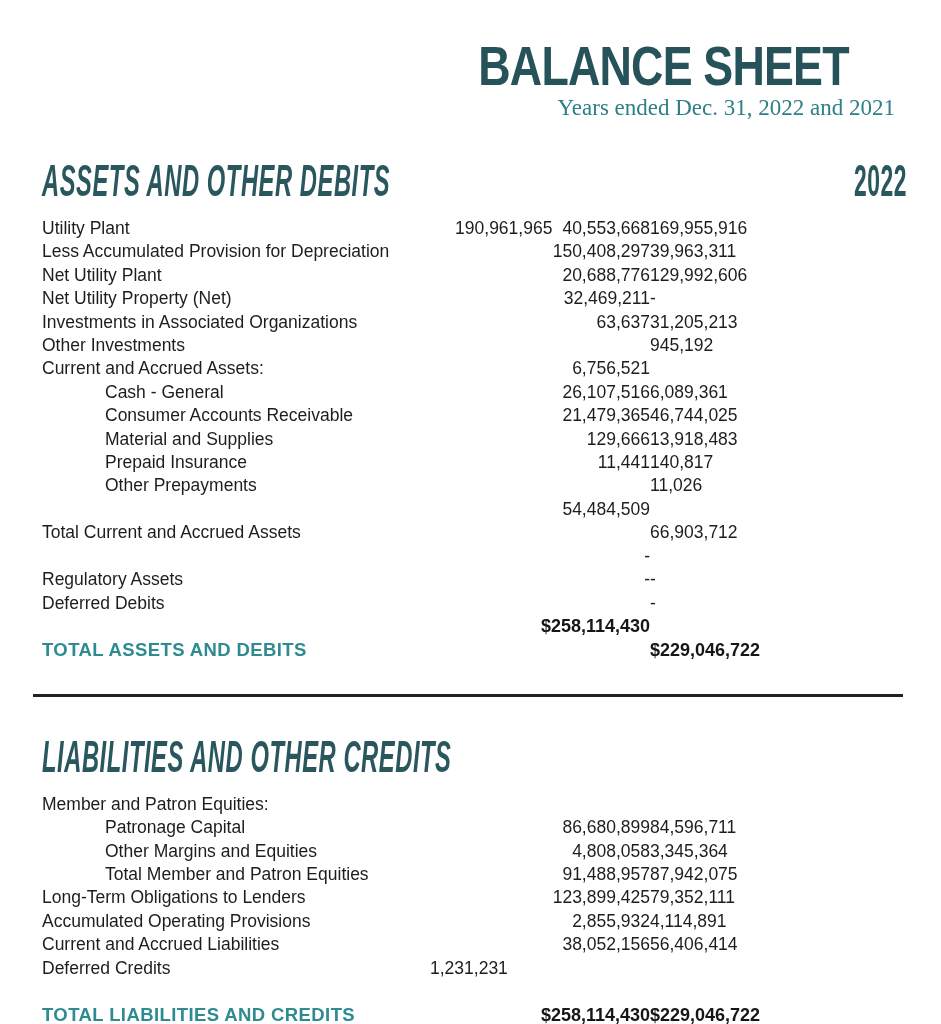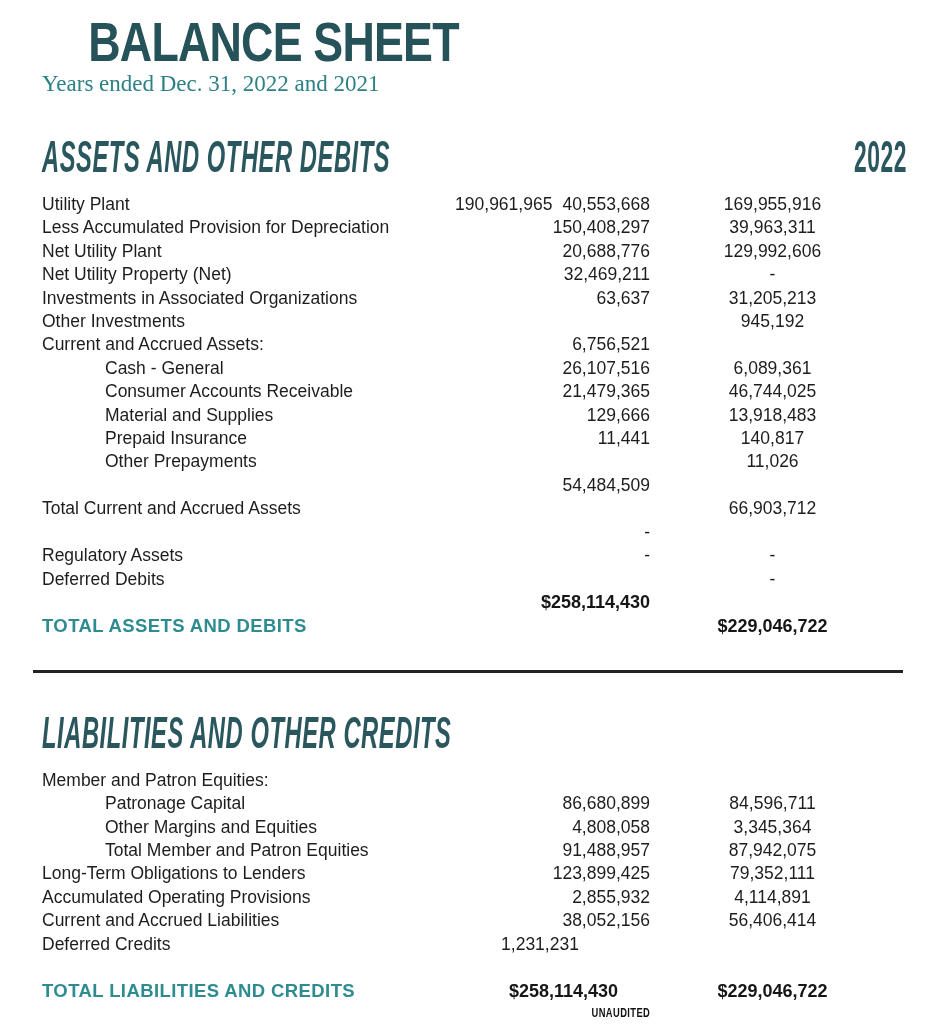--- a/index.html
+++ b/index.html
@@ -12,21 +12,21 @@
     width: 941px;
     height: 1024px;
     background: #ffffff;
     font-family: "Liberation Sans", sans-serif;
     color: #1d1d1f;
     overflow: hidden;
     box-sizing: border-box;
     padding: 14px 46px 0 42px;
   }
   
-  .doc-header { text-align: left; }
+  .doc-header { text-align: right; margin-top: 24px; }
   .doc-title {
     margin: 0;
     font-size: 56px;
     font-weight: 800;
     line-height: 1.0;
     color: #265359;
   }
   .doc-title .condense {
     display: inline-block;
     transform: scaleX(0.80);
@@ -91,27 +91,27 @@
   }
   .row .label { white-space: nowrap; }
   .row .label.indent { padding-left: 63px; }
   .row .v2022 {
     display: flex;
     justify-content: flex-end;
     gap: 10px;
     text-align: right;
     white-space: nowrap;
   }
-  .row .v2021 { text-align: center; white-space: nowrap; }
+  .row .v2021 { text-align: left; white-space: nowrap; }
   .row.bold-row .v2022, .row.bold-row .v2021 {
     font-weight: 700;
     font-size: 18px;
     color: #161616;
   }
-  .row.total-row { margin-top: 0; gap: 32px; }
+  .row.total-row { margin-top: 0; }
   .row.total-row .label {
     color: #2e8b90;
     font-weight: 700;
     font-size: 18.5px;
     letter-spacing: 0.4px;
   }
   .row.total-row .v2022, .row.total-row .v2021 {
     font-weight: 700;
     font-size: 18px;
     color: #161616;

